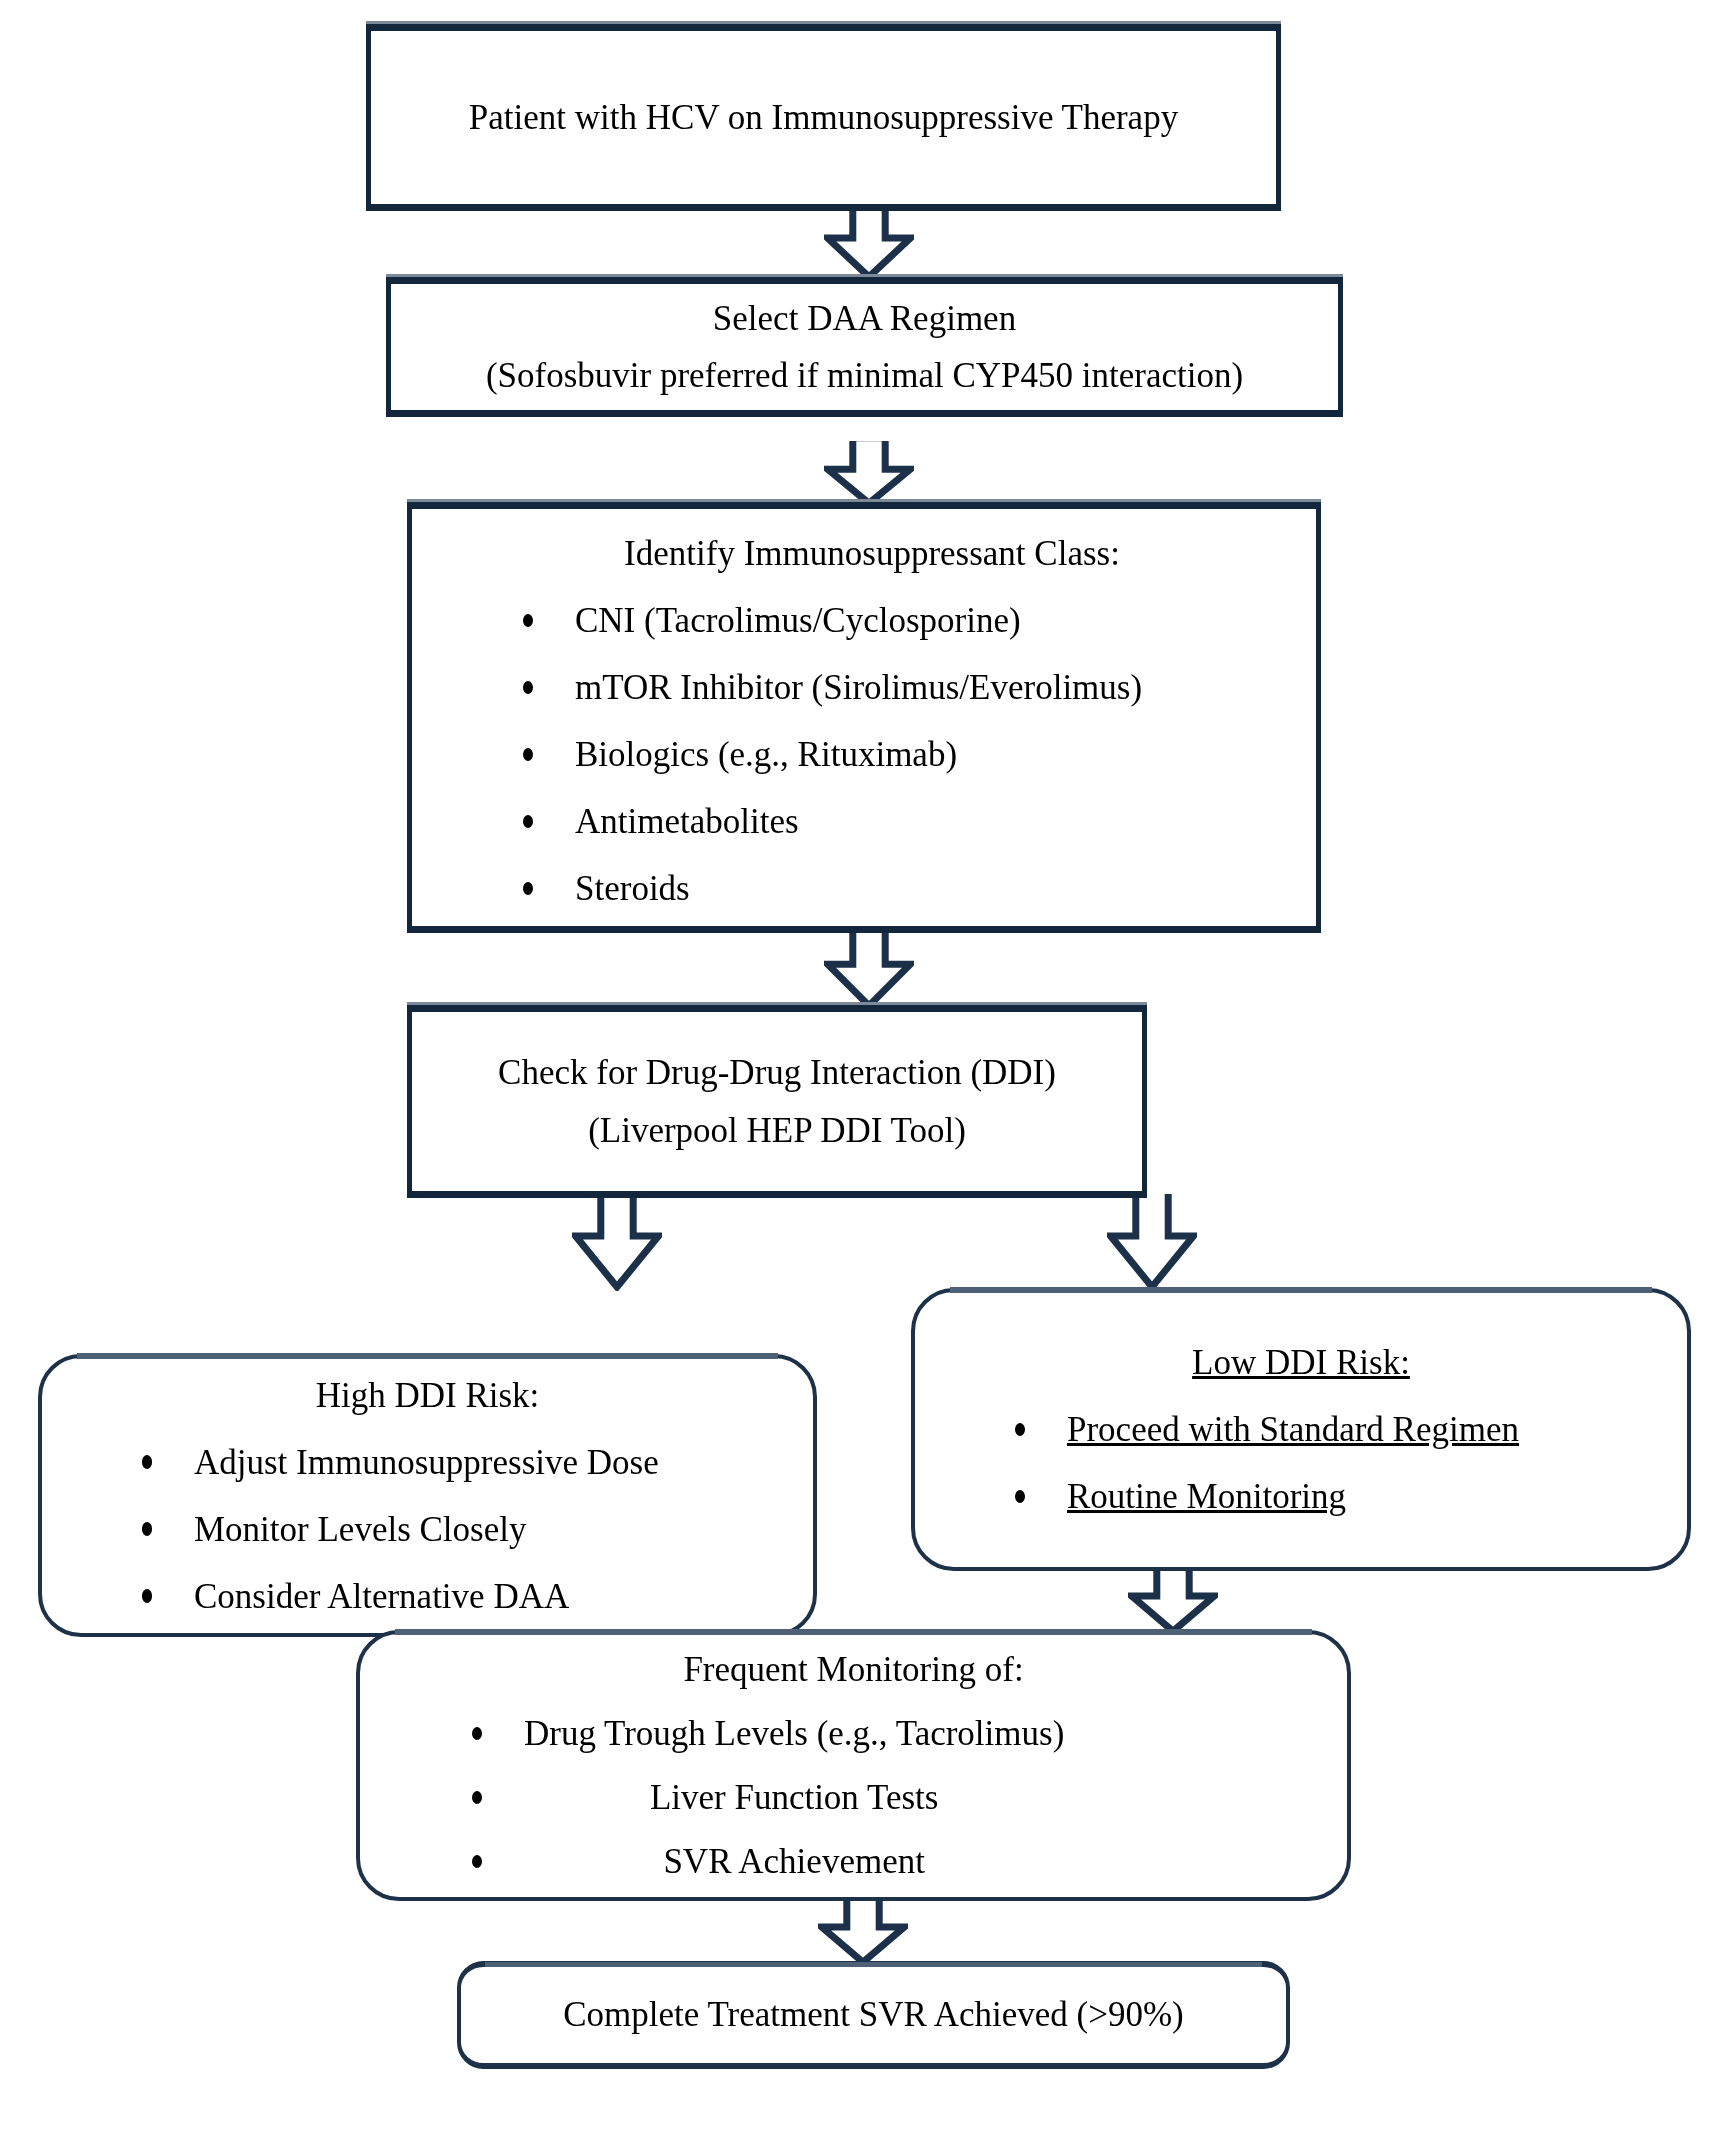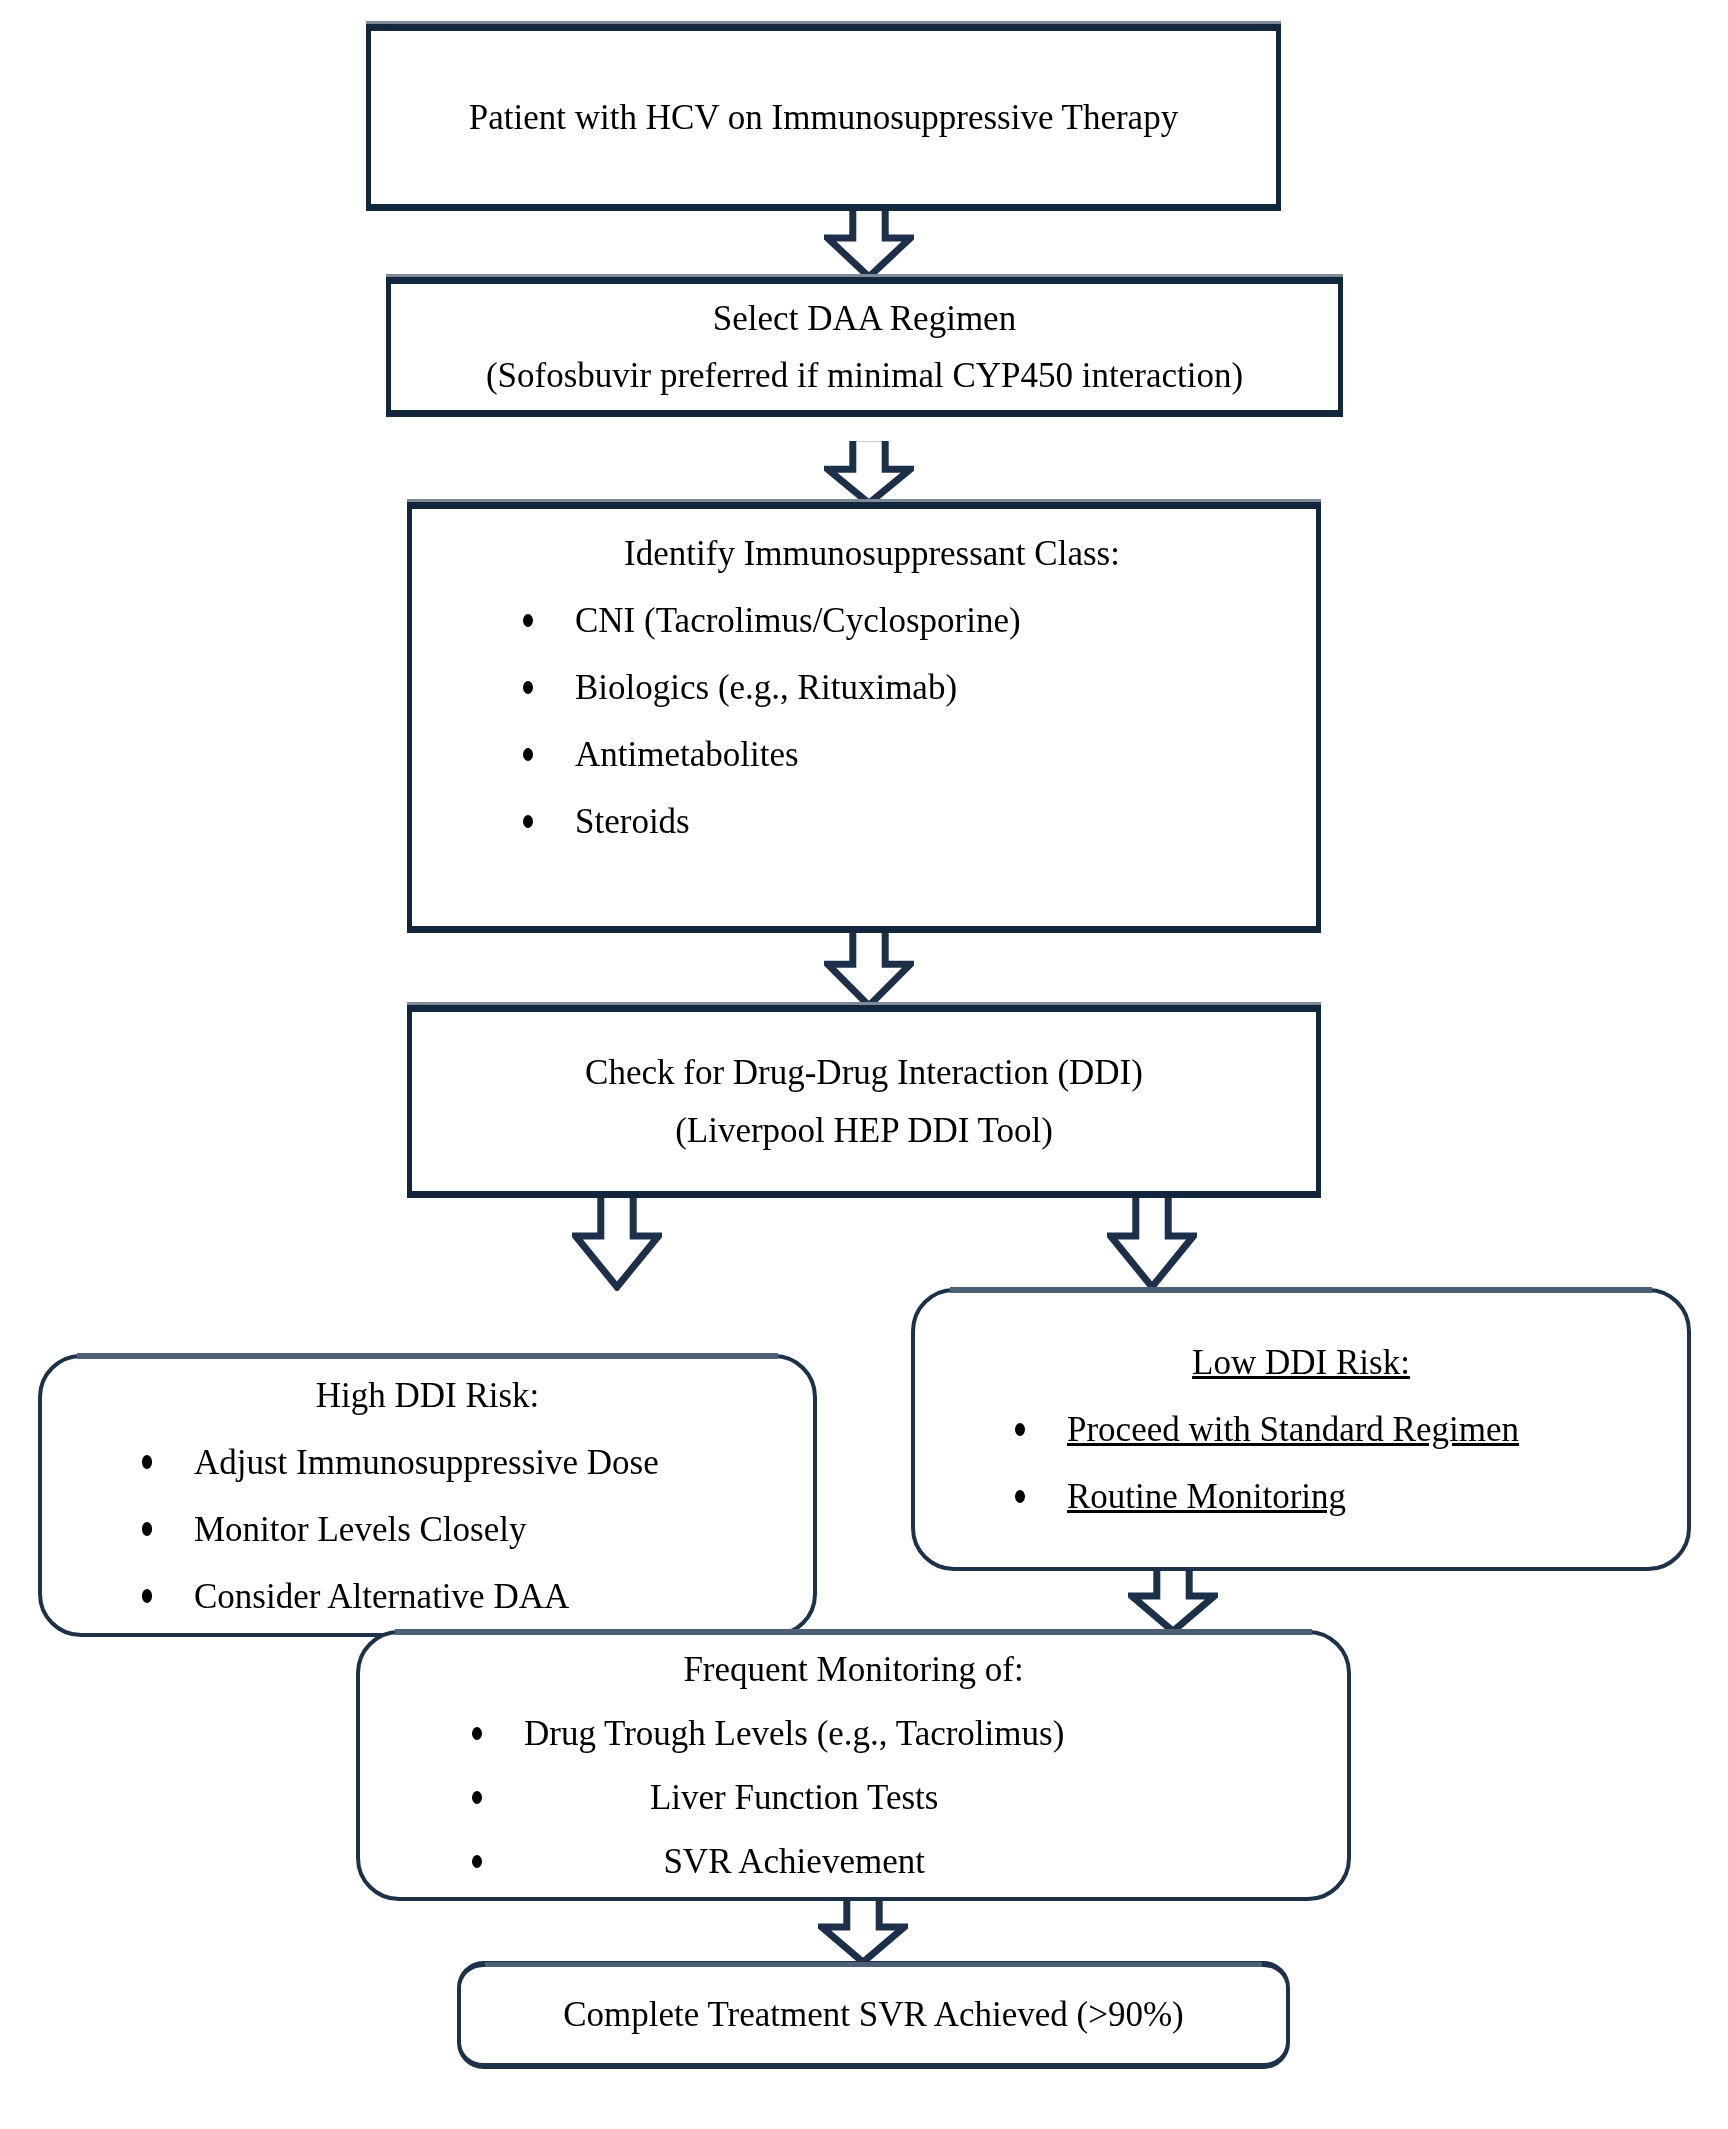--- a/index.html
+++ b/index.html
@@ -116,31 +116,32 @@
   </section>
 
   <svg class="arrow" style="left:824px; top:441px; height:65px;" viewBox="0 0 150 120" preserveAspectRatio="none">
     <path d="M48 -6 L48 52 L6 52 L75 115 L144 52 L102 52 L102 -6 Z" fill="#ffffff" stroke="#1d3049" stroke-width="7" stroke-linejoin="miter" vector-effect="non-scaling-stroke"></path>
   </svg>
 
   <section class="node rect" id="n-identify" style="left:407px; top:502px; width:914px; height:431px; display:flex; flex-direction:column;padding-left:16px;">
     <div class="node-title">Identify Immunosuppressant Class:</div>
     <ul class="bullets">
       <li><span>CNI (Tacrolimus/Cyclosporine)</span></li>
+      <li><span>mTOR Inhibitor (Sirolimus/Everolimus)</span></li>
       <li><span>Biologics (e.g., Rituximab)</span></li>
       <li><span>Antimetabolites</span></li>
       <li><span>Steroids</span></li>
     </ul>
   </section>
 
   <svg class="arrow" style="left:824px; top:930px; height:79px;" viewBox="0 0 150 120" preserveAspectRatio="none">
     <path d="M48 -6 L48 52 L6 52 L75 115 L144 52 L102 52 L102 -6 Z" fill="#ffffff" stroke="#1d3049" stroke-width="7" stroke-linejoin="miter" vector-effect="non-scaling-stroke"></path>
   </svg>
 
-  <section class="node rect center-stack lh96" id="n-checkddi" style="left:407px; top:1005px; width:914px; height:193px;">
+  <section class="node rect center-stack lh96" id="n-checkddi" style="left:407px; top:1005px; width:740px; height:193px;">
     <div class="line">Check for Drug-Drug Interaction (DDI)</div>
     <div class="line">(Liverpool HEP DDI Tool)</div>
   </section>
 
   <svg class="arrow" style="left:572px; top:1194px; height:97px;" viewBox="0 0 150 120" preserveAspectRatio="none">
     <path d="M48 -6 L48 52 L6 52 L75 115 L144 52 L102 52 L102 -6 Z" fill="#ffffff" stroke="#1d3049" stroke-width="7" stroke-linejoin="miter" vector-effect="non-scaling-stroke"></path>
   </svg>
 
   <svg class="arrow" style="left:1107px; top:1194px; height:97px;" viewBox="0 0 150 120" preserveAspectRatio="none">
     <path d="M48 -6 L48 52 L6 52 L75 115 L144 52 L102 52 L102 -6 Z" fill="#ffffff" stroke="#1d3049" stroke-width="7" stroke-linejoin="miter" vector-effect="non-scaling-stroke"></path>

